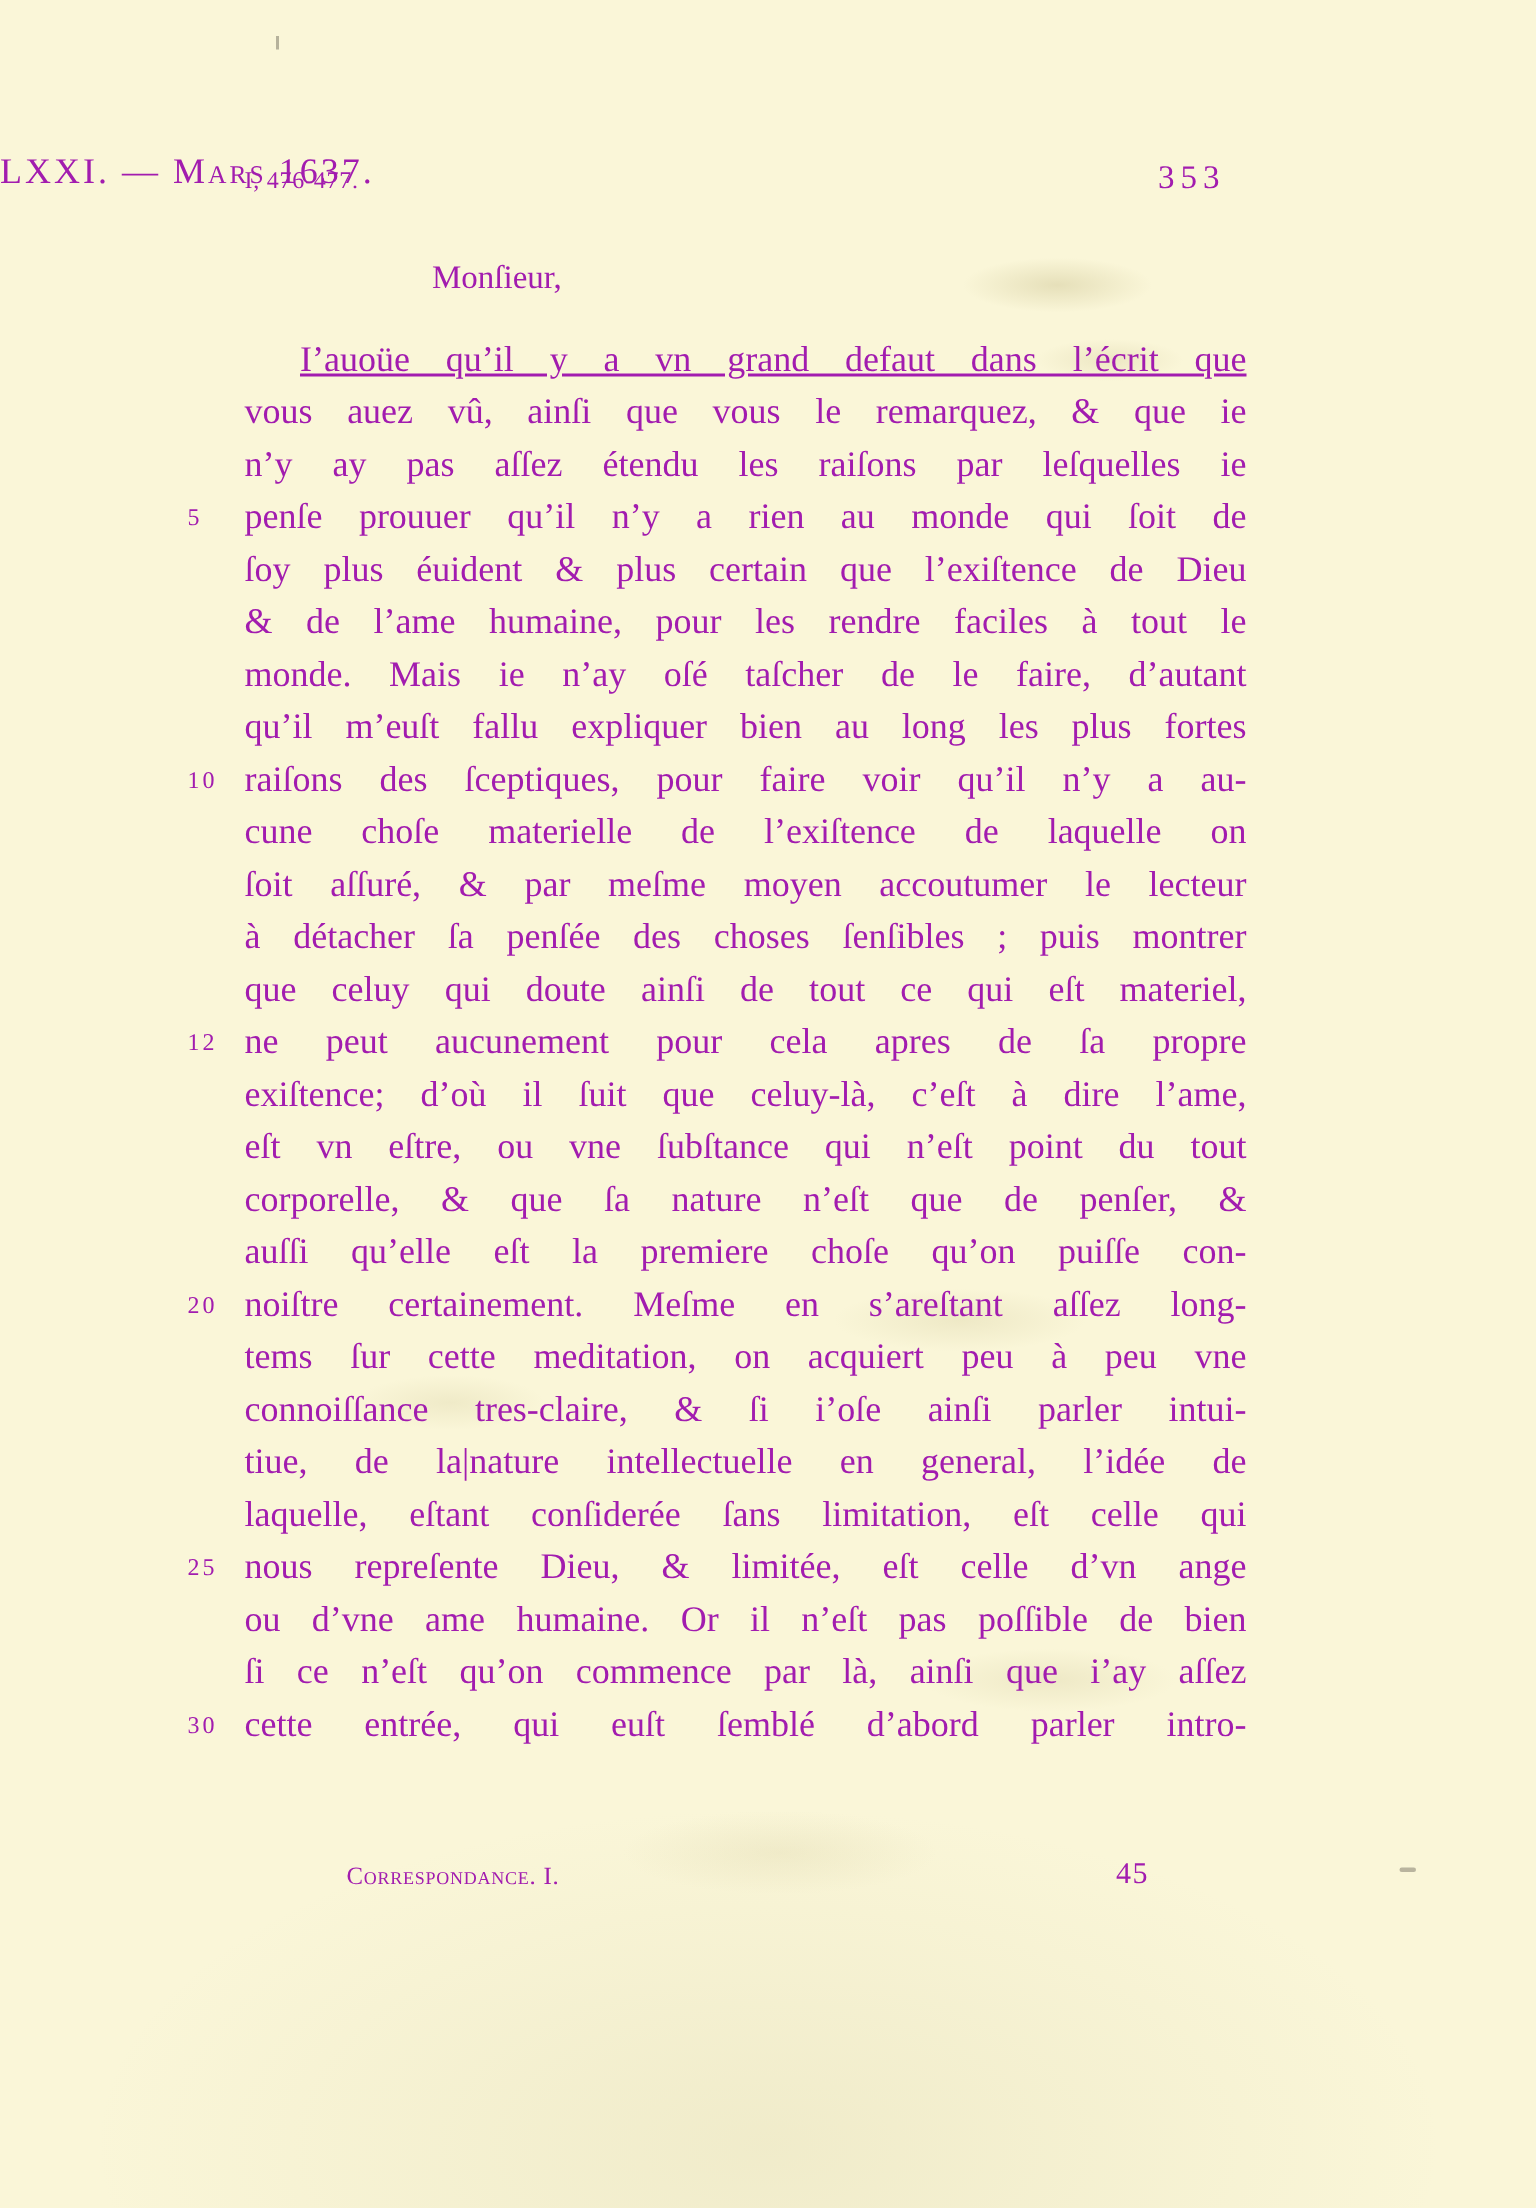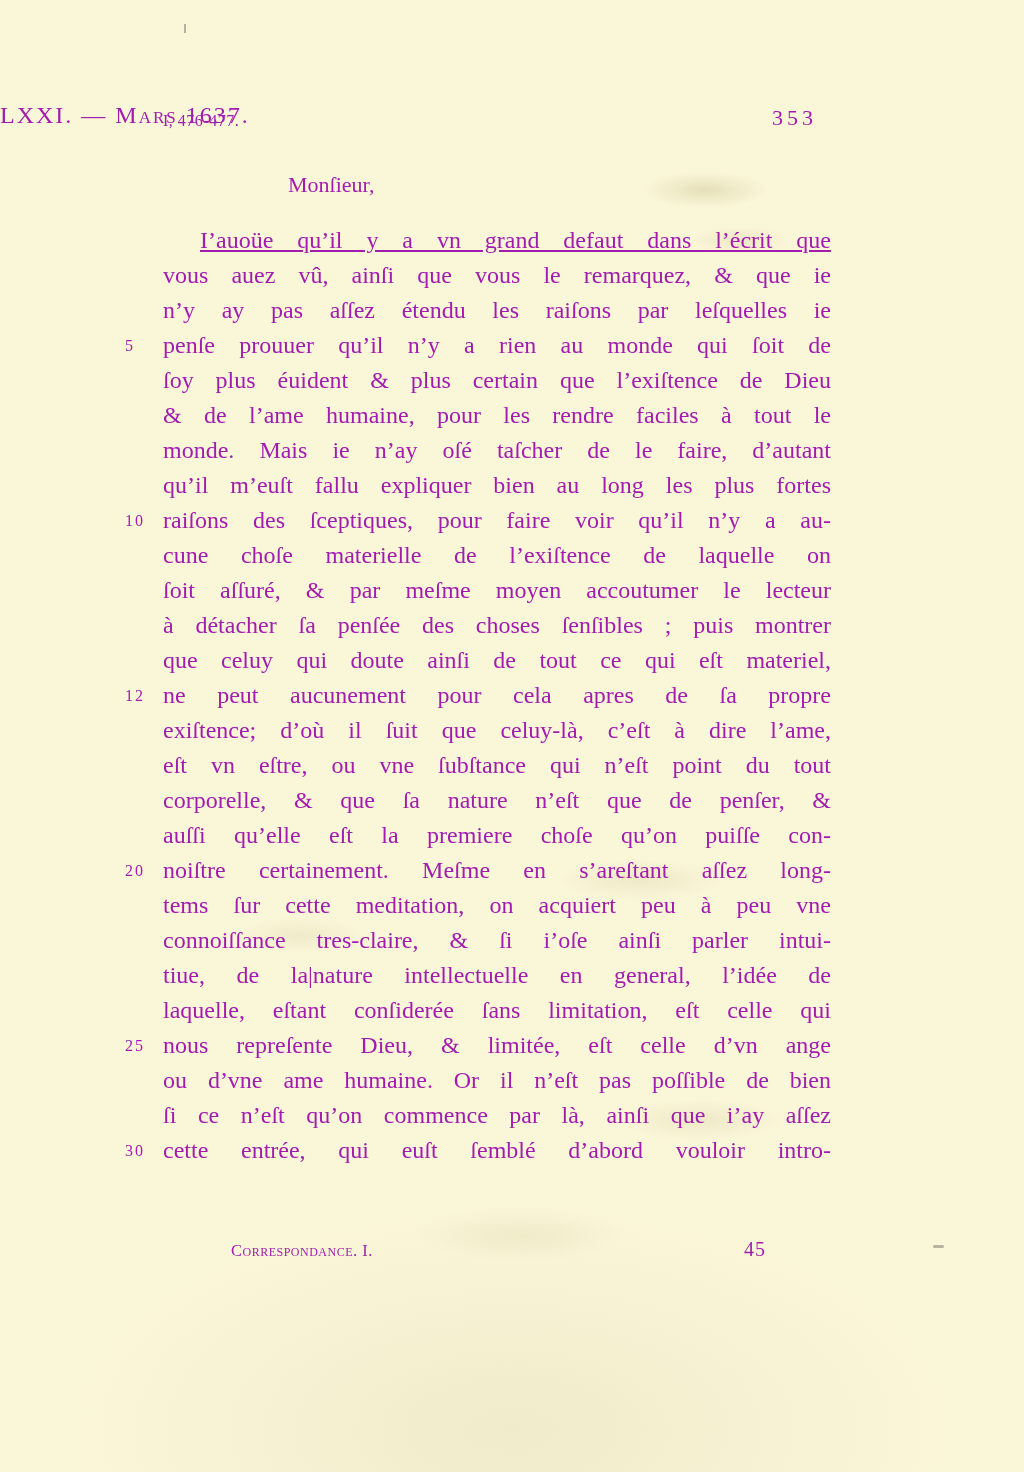--- a/index.html
+++ b/index.html
@@ -186,21 +186,21 @@
       <div class="line">
         <span class="lineno"></span>
         <span class="ltext">ou d’vne ame humaine. Or il n’eſt pas poſſible de bien</span>
       </div>
       <div class="line">
         <span class="lineno"></span>
         <span class="ltext">ſi ce n’eſt qu’on commence par là, ainſi que i’ay aſſez</span>
       </div>
       <div class="line">
         <span class="lineno">30</span>
-        <span class="ltext">cette entrée, qui euſt ſemblé d’abord vouloir intro-</span>
+        <span class="ltext">cette entrée, qui euſt ſemblé d’abord parler intro-</span>
       </div>
     </div>
 
   <span class="volume sc">Correspondance. I.</span>
 
   <span class="sig">45</span>
 
   <div class="speck-top"></div>
   <div class="speck-dash"></div>
 </div>

